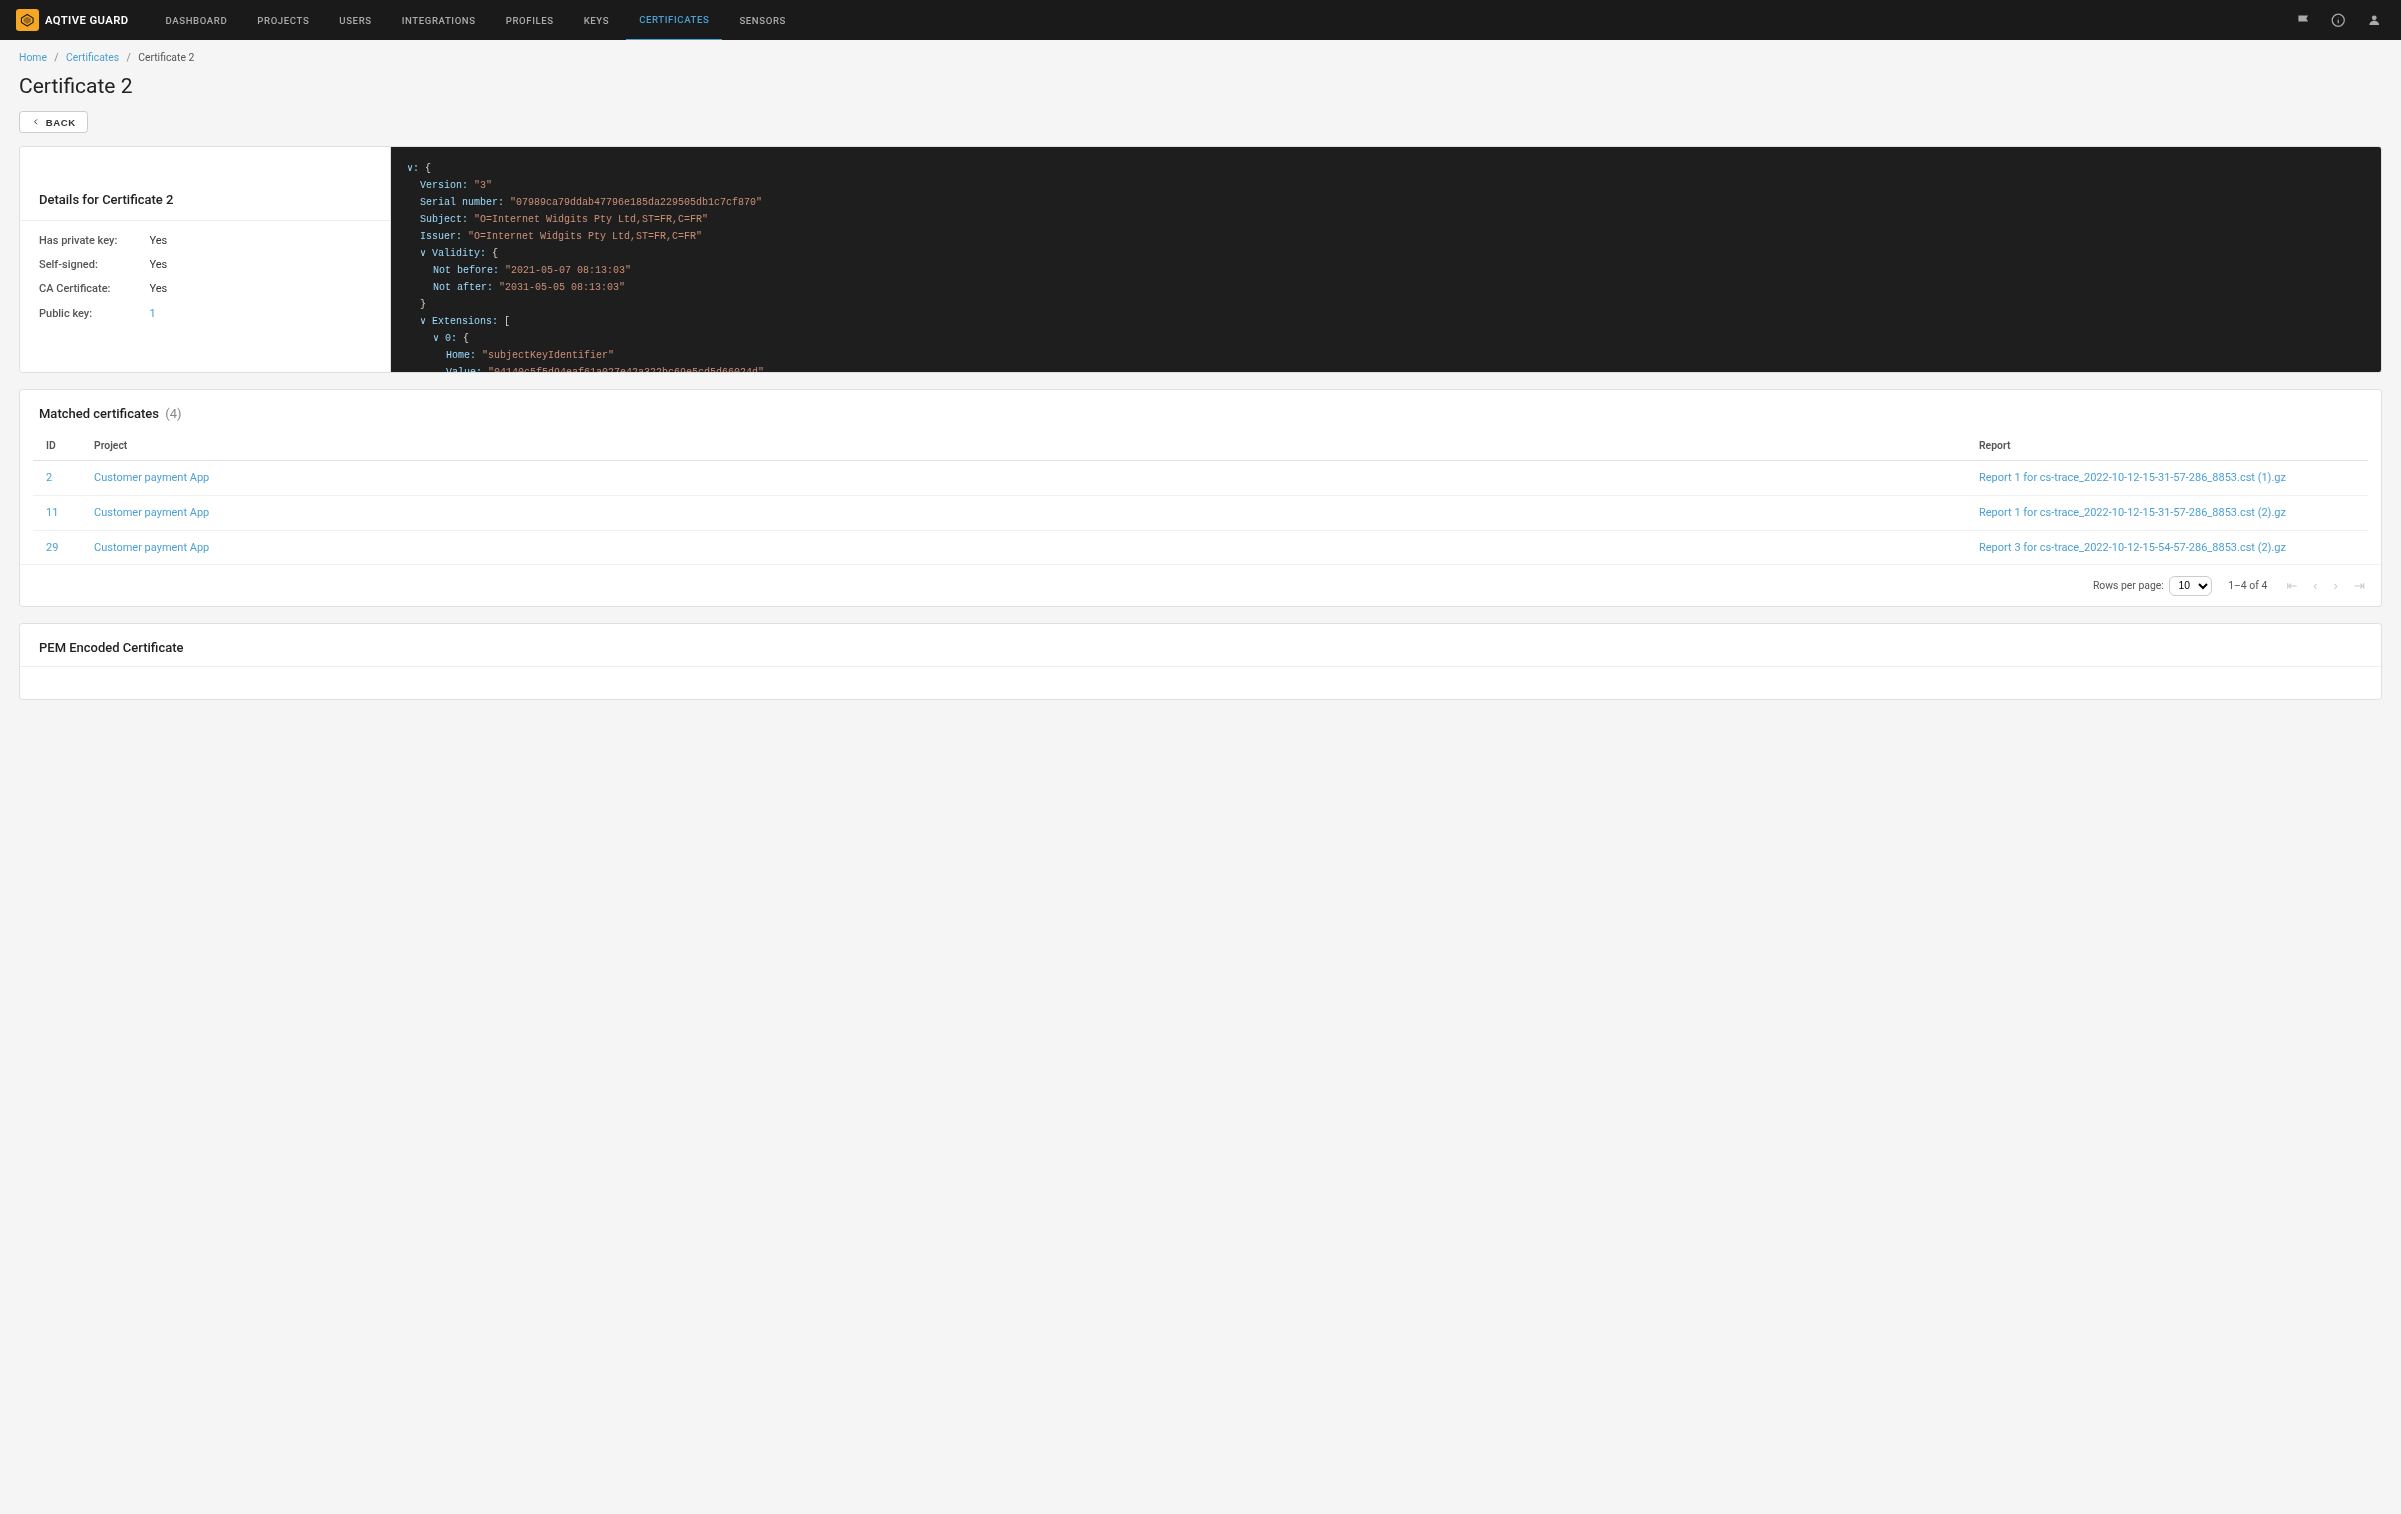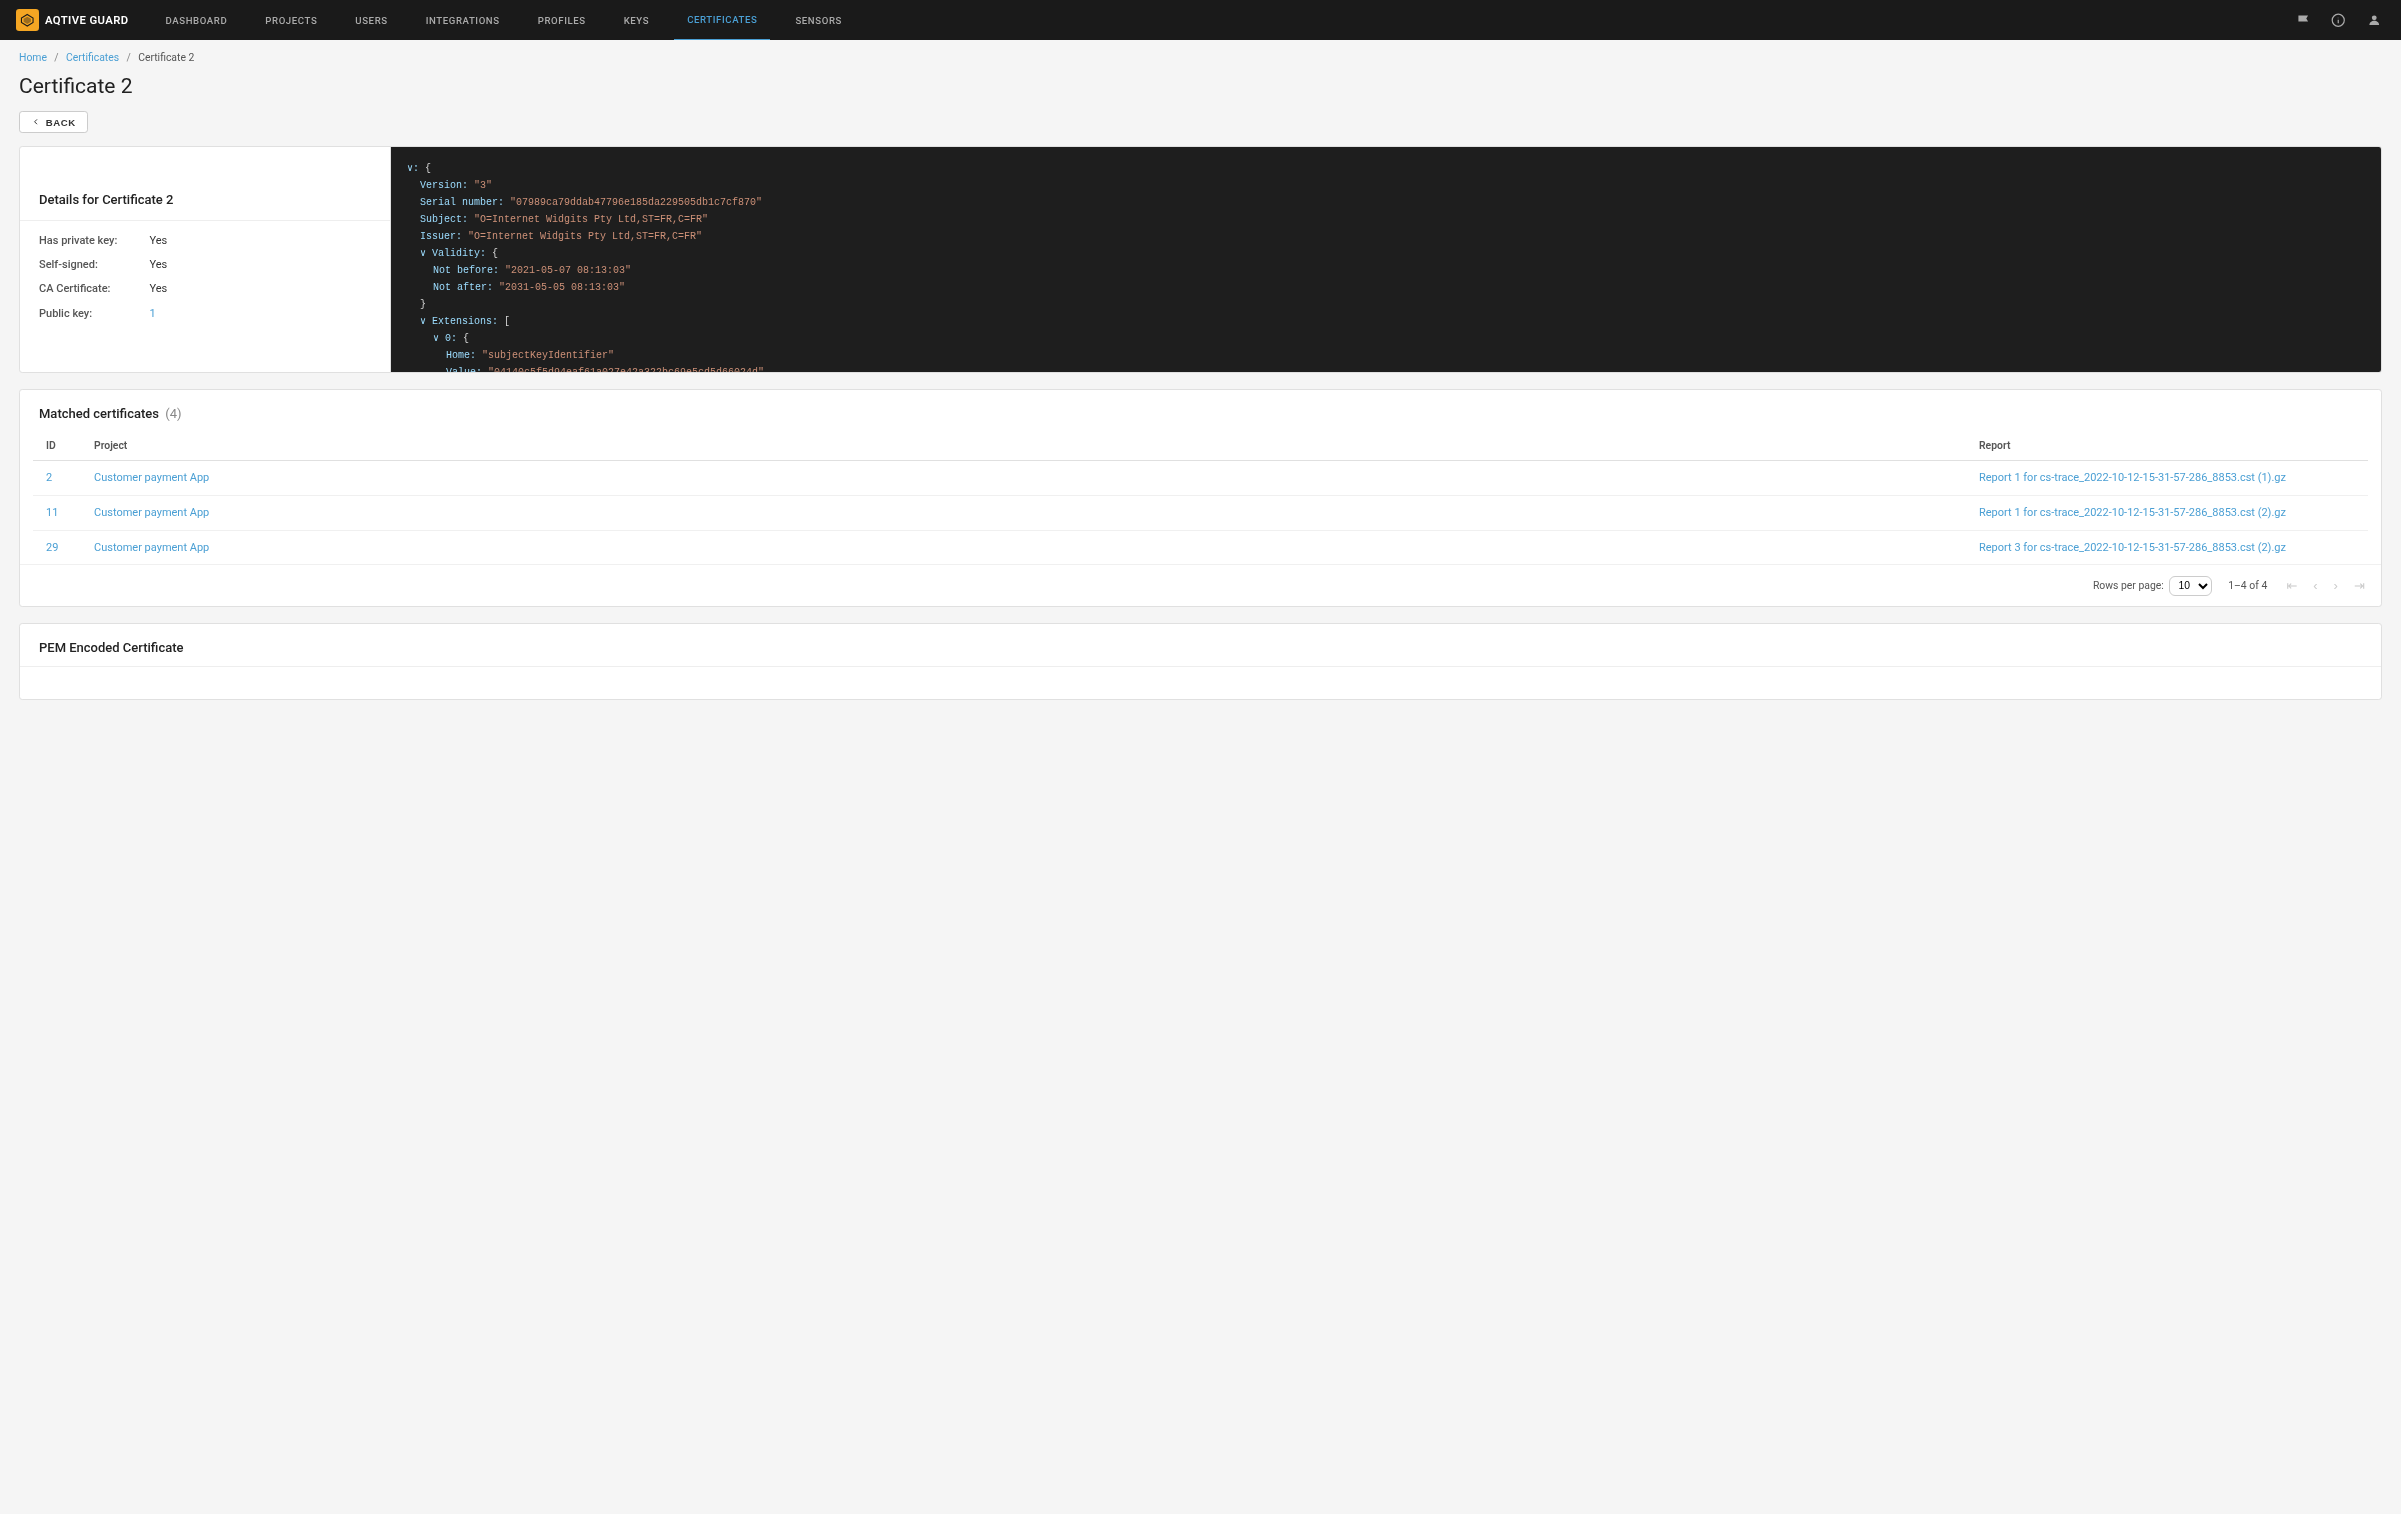--- a/index.html
+++ b/index.html
@@ -21,21 +21,21 @@
       margin-right: 24px;
     }
     .brand-icon {
       width: 22.5px; height: 22.5px;
       background: #f5a623;
       border-radius: 3.2px;
       display: flex; align-items: center; justify-content: center;
     }
     .brand-icon svg { width: 14.5px; height: 14.5px; }
     .brand-name { color: #fff; font-weight: 600; font-size: 11.3px; letter-spacing: 0.4px; }
-    .nav-items { display: flex; align-items: flex-end; flex: 1; gap: 12px; }
+    .nav-items { display: flex; align-items: flex-end; flex: 1; gap: 4px; }
     .nav-item {
       color: #aaa;
       font-size: 9.6px;
       font-weight: 500;
       letter-spacing: 0.6px;
       padding: 0 13px;
       height: 40px;
       display: flex;
       align-items: center;
       cursor: pointer;
@@ -392,21 +392,21 @@
               <td class="td-report"><a href="#">Report 1 for cs-trace_2022-10-12-15-31-57-286_8853.cst (1).gz</a></td>
             </tr>
             <tr>
               <td class="td-id"><a href="#">11</a></td>
               <td><a href="#">Customer payment App</a></td>
               <td class="td-report"><a href="#">Report 1 for cs-trace_2022-10-12-15-31-57-286_8853.cst (2).gz</a></td>
             </tr>
             <tr>
               <td class="td-id"><a href="#">29</a></td>
               <td><a href="#">Customer payment App</a></td>
-              <td class="td-report"><a href="#">Report 3 for cs-trace_2022-10-12-15-31-57-286_8853.cst (2).gz</a></td>
+              <td class="td-report"><a href="#">Report 3 for cs-trace_2022-10-12-15-54-57-286_8853.cst (2).gz</a></td>
             </tr>
           </tbody>
       </table>
     </div>
     <div class="pagination-bar">
       <div class="rows-per-page">
         <span>Rows per page:</span>
         <select class="rows-select">
           <option>10</option>
           <option>25</option>

